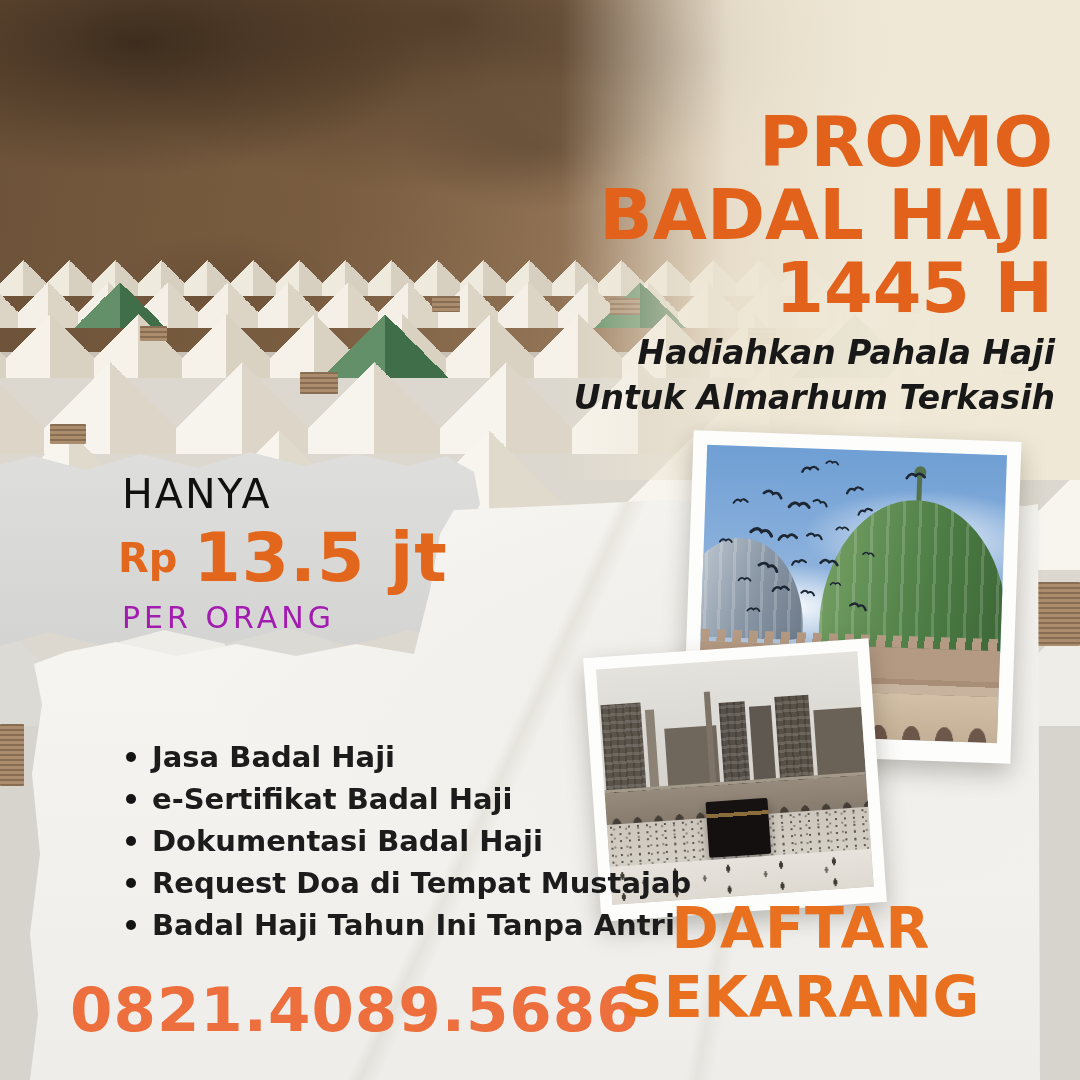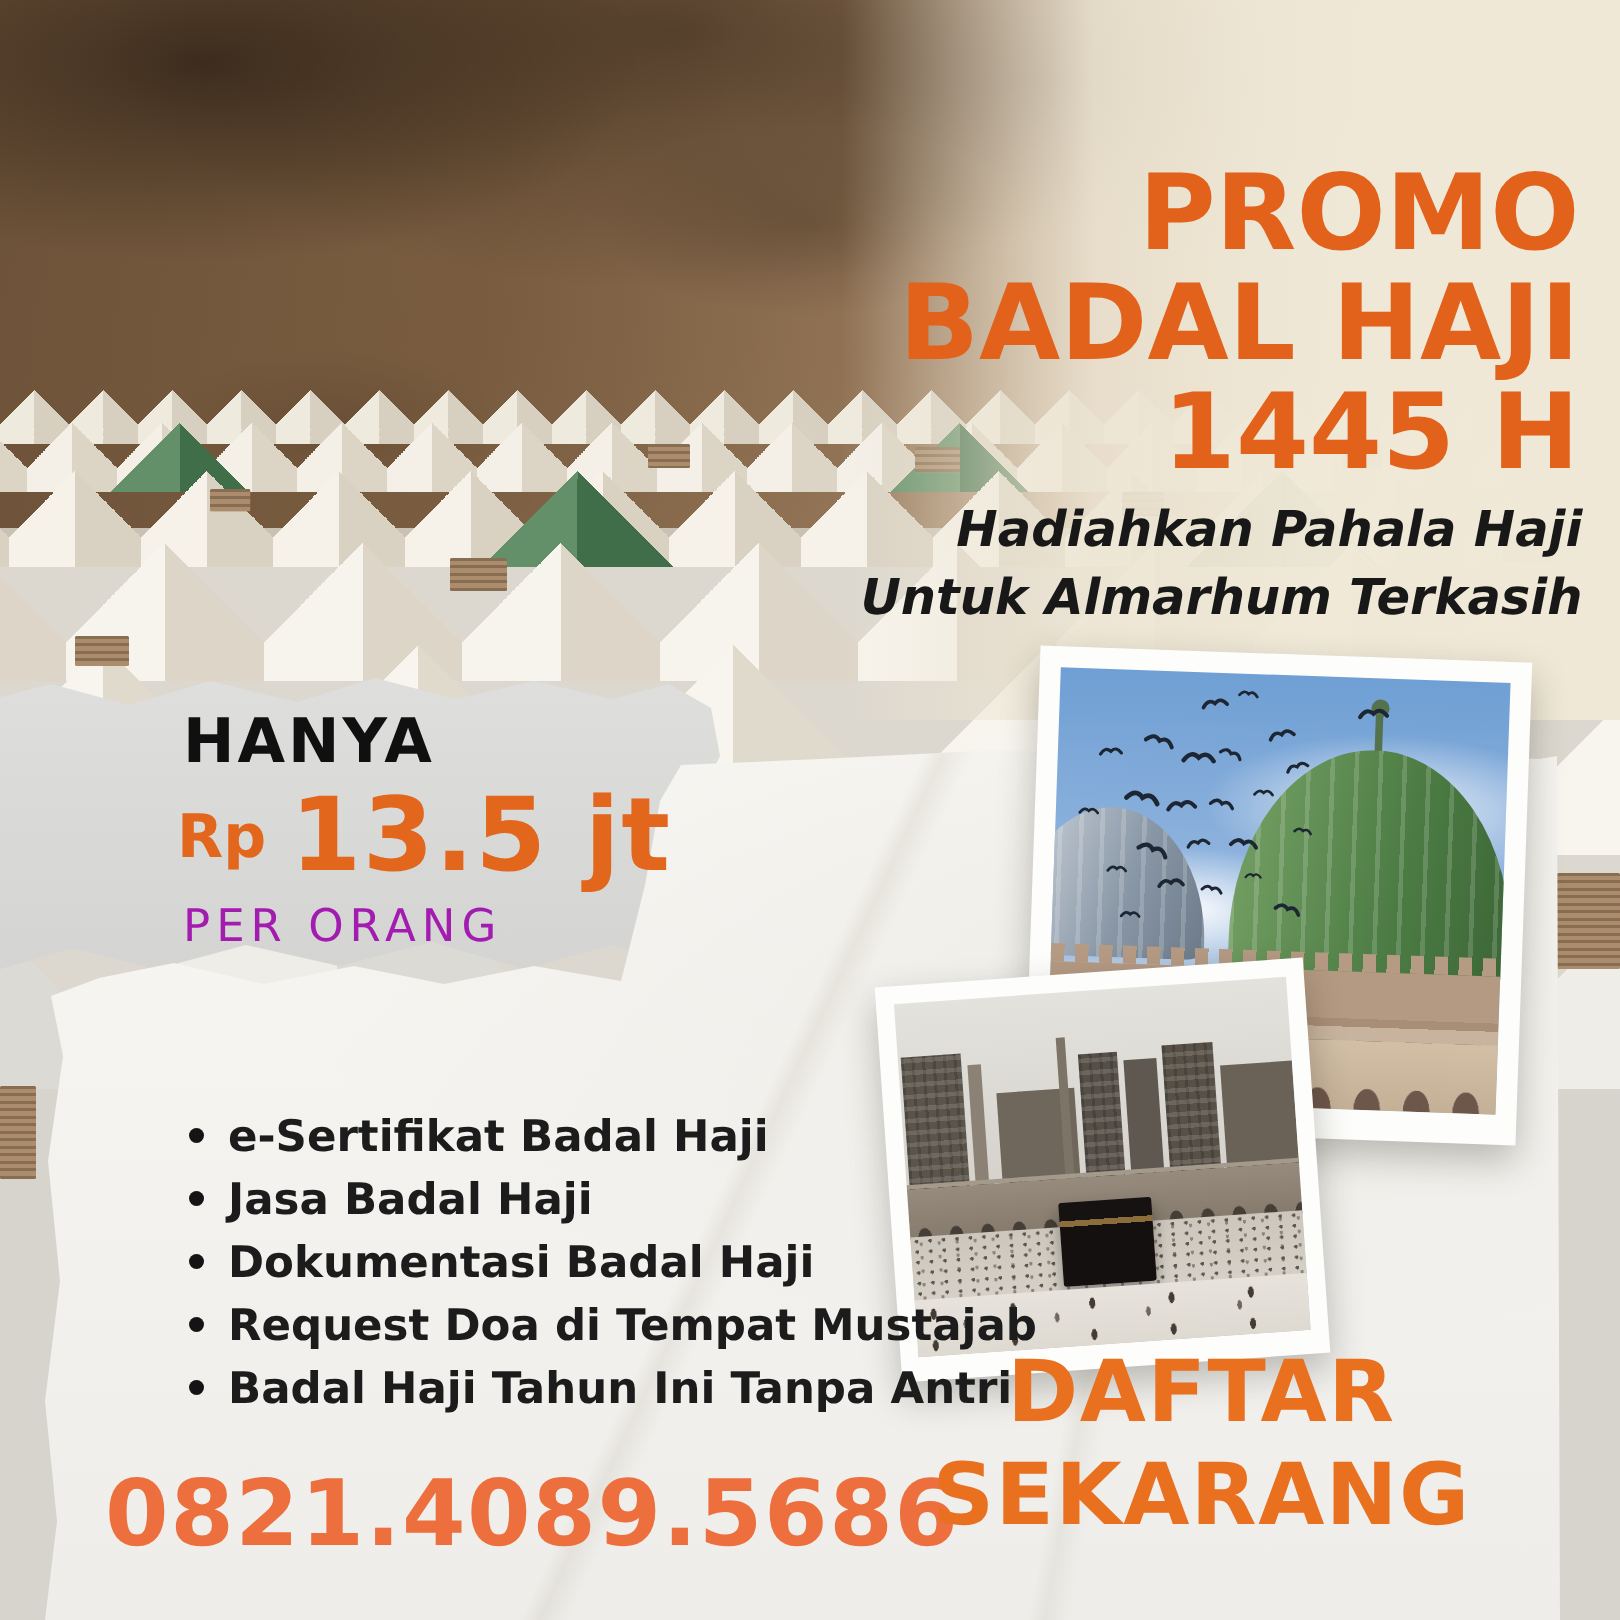--- a/index.html
+++ b/index.html
@@ -48,21 +48,21 @@
       radial-gradient(900px 420px at 75% 20%, rgba(120,110,90,.05), transparent 70%),
       linear-gradient(180deg,#f8f7f3,#eeedea);
     clip-path:polygon(4px 586px,12px 520px,4px 440px,14px 360px,6px 280px,16px 210px,8px 170px,40px 158px,90px 148px,150px 162px,210px 150px,270px 162px,330px 150px,388px 160px,404px 96px,414px 40px,428px 16px,520px 12px,640px 6px,760px 12px,880px 6px,1000px 12px,1012px 10px,1014px 586px);
     filter:drop-shadow(-5px -4px 0 #fdfcf9) drop-shadow(0 -4px 0 #fdfcf9) drop-shadow(-6px -8px 14px rgba(60,50,40,.25));}
 
   
   .headline{position:absolute;right:68px;top:106px;z-index:7;text-align:right;
     font-size:70px;line-height:73px;font-weight:800;color:#E2621B;letter-spacing:0;}
   .subtitle{position:absolute;right:66px;top:330px;z-index:7;text-align:right;
     font-size:33px;line-height:45px;font-weight:700;font-style:italic;color:#181818;}
-  .price-hanya{position:absolute;left:122px;top:470px;z-index:7;font-size:41px;font-weight:700;letter-spacing:2px;color:#101010;}
+  .price-hanya{position:absolute;left:122px;top:470px;z-index:7;font-size:41px;font-weight:400;letter-spacing:2px;color:#101010;}
   .price-amount{position:absolute;left:118px;top:518px;z-index:7;display:flex;align-items:center;color:#E2661C;}
   .price-amount .rp{font-size:40px;font-weight:800;margin-right:16px;}
   .price-amount .big{font-size:68px;font-weight:800;letter-spacing:1px;}
   .price-unit{position:absolute;left:122px;top:600px;z-index:7;font-size:30px;letter-spacing:4px;color:#a21caf;}
   .includes{position:absolute;left:96px;top:736px;z-index:7;color:#1c1c1c;}
   .inc-head{font-size:32px;font-weight:700;letter-spacing:.5px;margin-bottom:12px;}
   .includes ul{list-style:none;margin:0;padding:0;}
   .includes li{display:flex;align-items:center;font-size:29px;font-weight:700;height:42px;}
   .dot{width:10px;height:10px;border-radius:50%;background:#141414;margin:0 16px 0 30px;flex:none;}
   .phone{position:absolute;left:70px;top:974px;z-index:7;font-size:61px;font-weight:800;color:#EC6F3D;letter-spacing:1px;}
@@ -161,25 +161,25 @@
   <div class="price-amount">
     <span class="rp">Rp</span>
     <span class="big">13.5 jt</span>
   </div>
   <div class="price-unit">PER ORANG</div>
 
   <div class="includes">
     <ul>
       <li>
           <span class="dot"></span>
+          <span>Jasa Badal Haji</span>
+        </li>
+      <li>
+          <span class="dot"></span>
           <span>e-Sertifikat Badal Haji</span>
-        </li>
-      <li>
-          <span class="dot"></span>
-          <span>Jasa Badal Haji</span>
         </li>
       <li>
           <span class="dot"></span>
           <span>Dokumentasi Badal Haji</span>
         </li>
       <li>
           <span class="dot"></span>
           <span>Request Doa di Tempat Mustajab</span>
         </li>
       <li>

